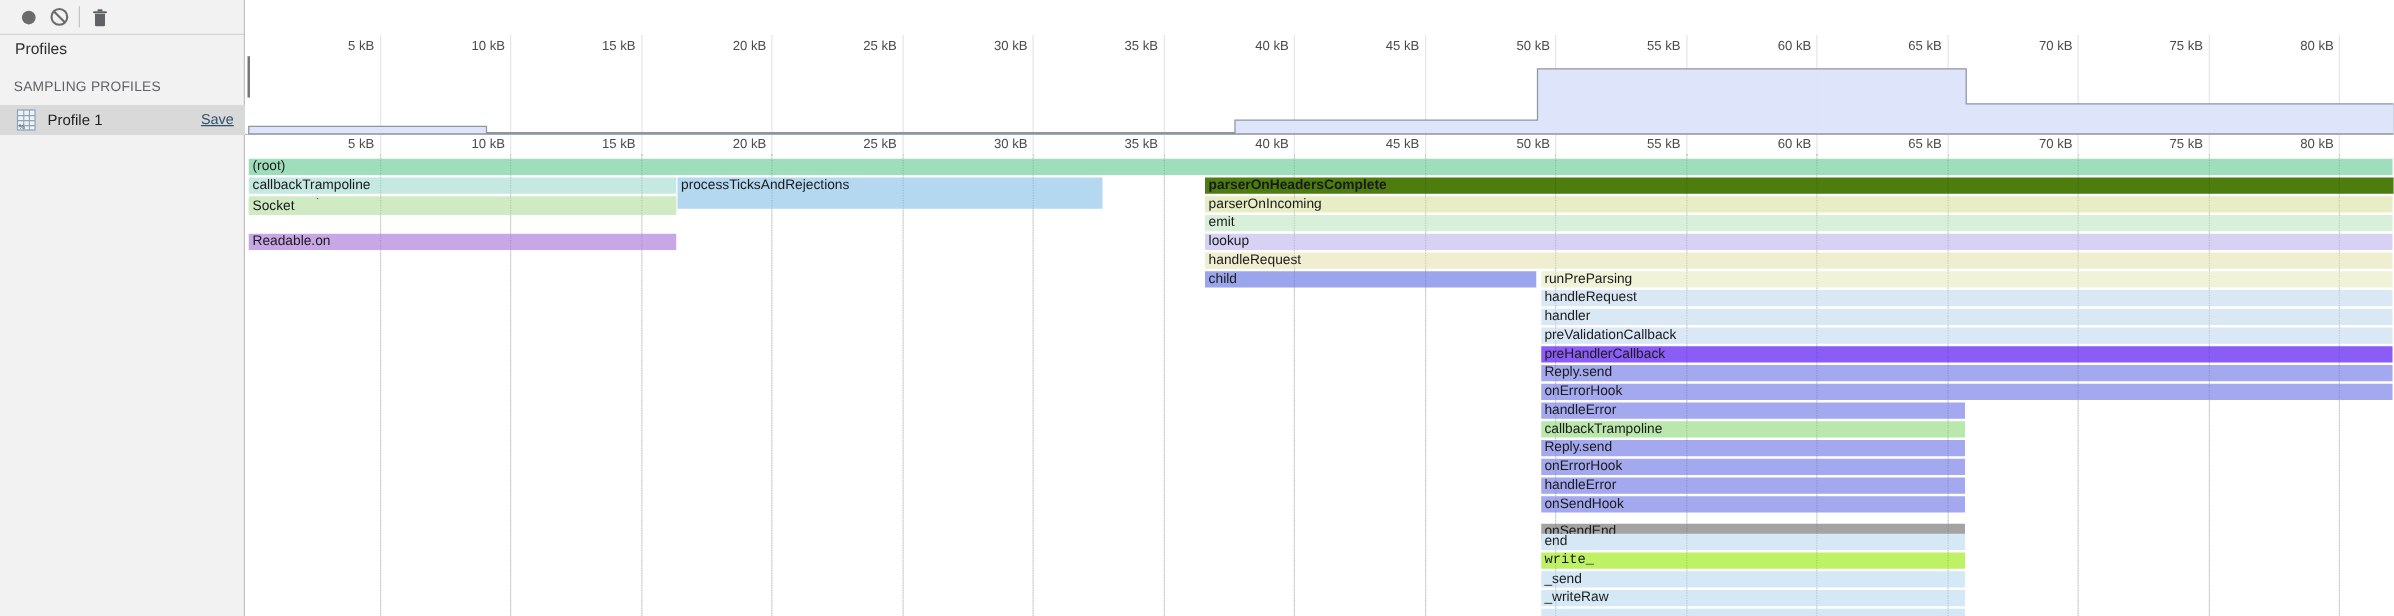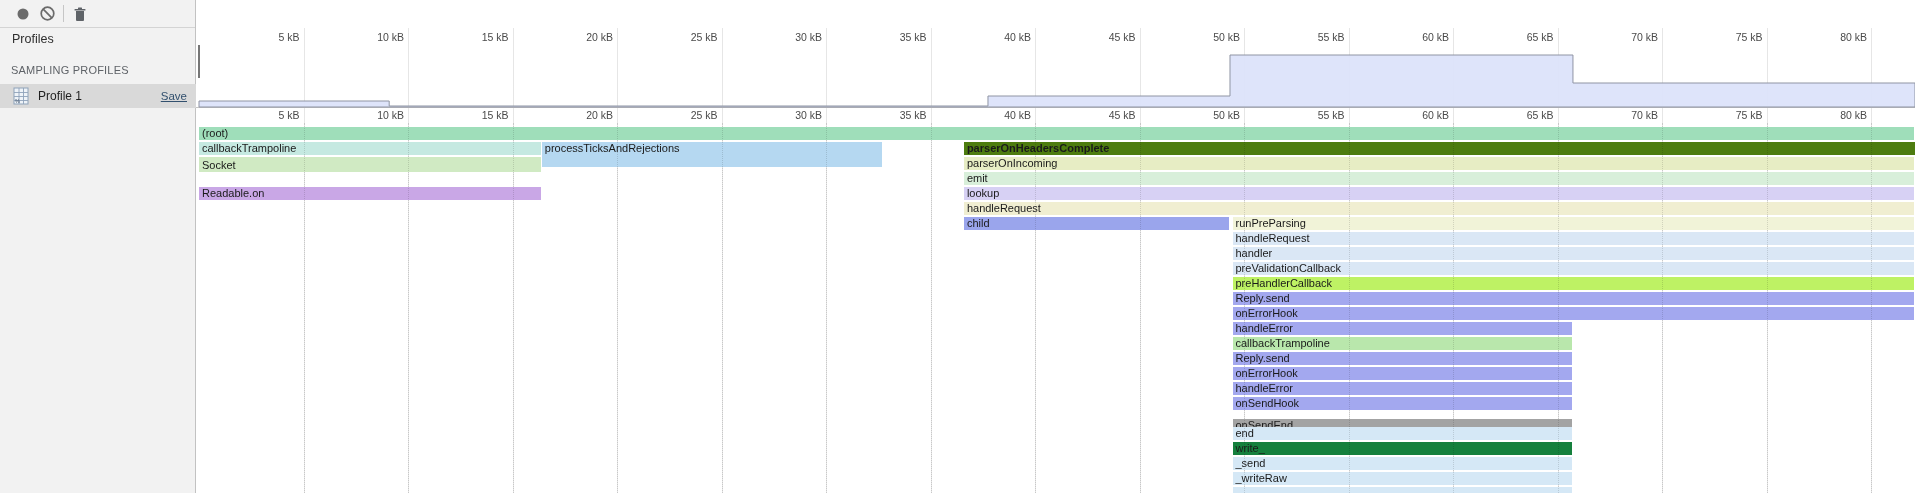--- a/index.html
+++ b/index.html
@@ -174,32 +174,32 @@
         <div class="bar" style="left: 3px; width: 341.8px; top: 36px; height: 13px; background: rgb(208, 234, 195);">Socket</div>
         <div class="bar" style="left: 767.9px; width: 950.1px; top: 49px; height: 13px; background: rgb(216, 239, 218);">emit</div>
         <div class="bar" style="left: 3px; width: 341.8px; top: 64px; height: 13px; background: rgb(201, 167, 230);">Readable.on</div>
         <div class="bar" style="left: 767.9px; width: 950.1px; top: 64px; height: 13px; background: rgb(215, 209, 244);">lookup</div>
         <div class="bar" style="left: 767.9px; width: 950.1px; top: 79px; height: 13px; background: rgb(240, 238, 209);">handleRequest</div>
         <div class="bar dotted" style="left: 767.9px; width: 265.1px; top: 94px; height: 13px; background: rgb(154, 165, 236);">child</div>
         <div class="bar" style="left: 1036.5px; width: 681.5px; top: 94px; height: 13px; background: rgb(241, 243, 216);">runPreParsing</div>
         <div class="bar" style="left: 1036.5px; width: 681.5px; top: 109px; height: 13px; background: rgb(218, 231, 245);">handleRequest</div>
         <div class="bar" style="left: 1036.5px; width: 681.5px; top: 124px; height: 13px; background: rgb(218, 231, 245);">handler</div>
         <div class="bar" style="left: 1036.5px; width: 681.5px; top: 139px; height: 13px; background: rgb(218, 231, 245);">preValidationCallback</div>
-        <div class="bar" style="left: 1036.5px; width: 681.5px; top: 154px; height: 13px; background: #bef264;">preHandlerCallback</div>
+        <div class="bar" style="left: 1036.5px; width: 681.5px; top: 154px; height: 13px; background: #8b5cf6;">preHandlerCallback</div>
         <div class="bar" style="left: 1036.5px; width: 681.5px; top: 169px; height: 13px; background: rgb(163, 168, 239);">Reply.send</div>
         <div class="bar" style="left: 1036.5px; width: 681.5px; top: 184px; height: 13px; background: rgb(163, 168, 239);">onErrorHook</div>
         <div class="bar" style="left: 1036.5px; width: 339.5px; top: 199px; height: 13px; background: rgb(163, 168, 239);">handleError</div>
         <div class="bar" style="left: 1036.5px; width: 339.5px; top: 214px; height: 13px; background: rgb(185, 231, 172);">callbackTrampoline</div>
         <div class="bar" style="left: 1036.5px; width: 339.5px; top: 229px; height: 13px; background: rgb(163, 168, 239);">Reply.send</div>
         <div class="bar" style="left: 1036.5px; width: 339.5px; top: 244px; height: 13px; background: rgb(163, 168, 239);">onErrorHook</div>
         <div class="bar" style="left: 1036.5px; width: 339.5px; top: 259px; height: 13px; background: rgb(163, 168, 239);">handleError</div>
         <div class="bar" style="left: 1036.5px; width: 339.5px; top: 274px; height: 13px; background: rgb(163, 168, 239);">onSendHook</div>
         <div class="bar" style="left: 1036.5px; width: 339.5px; top: 296px; height: 13px; background: #a3a3a3;">onSendEnd</div>
         <div class="bar" style="left: 1036.5px; width: 339.5px; top: 304px; height: 13px; background: rgb(213, 232, 246);">end</div>
-        <div class="bar" style="left: 1036.5px; width: 339.5px; top: 319px; height: 13px; background: #15803d;">write_</div>
+        <div class="bar" style="left: 1036.5px; width: 339.5px; top: 319px; height: 13px; background: #bef264; font-family: Liberation Mono, monospace;">write_</div>
         <div class="bar" style="left: 1036.5px; width: 339.5px; top: 334px; height: 13px; background: rgb(213, 232, 246);">_send</div>
         <div class="bar" style="left: 1036.5px; width: 339.5px; top: 349px; height: 13px; background: rgb(213, 232, 246);">_writeRaw</div>
         <div class="bar" style="left: 1036.5px; width: 339.5px; top: 364px; height: 13px; background: rgb(213, 232, 246);"></div>
         <div class="dotcol" style="left: 107.5px;"></div>
         <div class="dotcol" style="left: 212px;"></div>
         <div class="dotcol" style="left: 316.5px;"></div>
         <div class="dotcol" style="left: 421px;"></div>
         <div class="dotcol" style="left: 525.5px;"></div>
         <div class="dotcol" style="left: 630px;"></div>
         <div class="dotcol" style="left: 734.5px;"></div>

